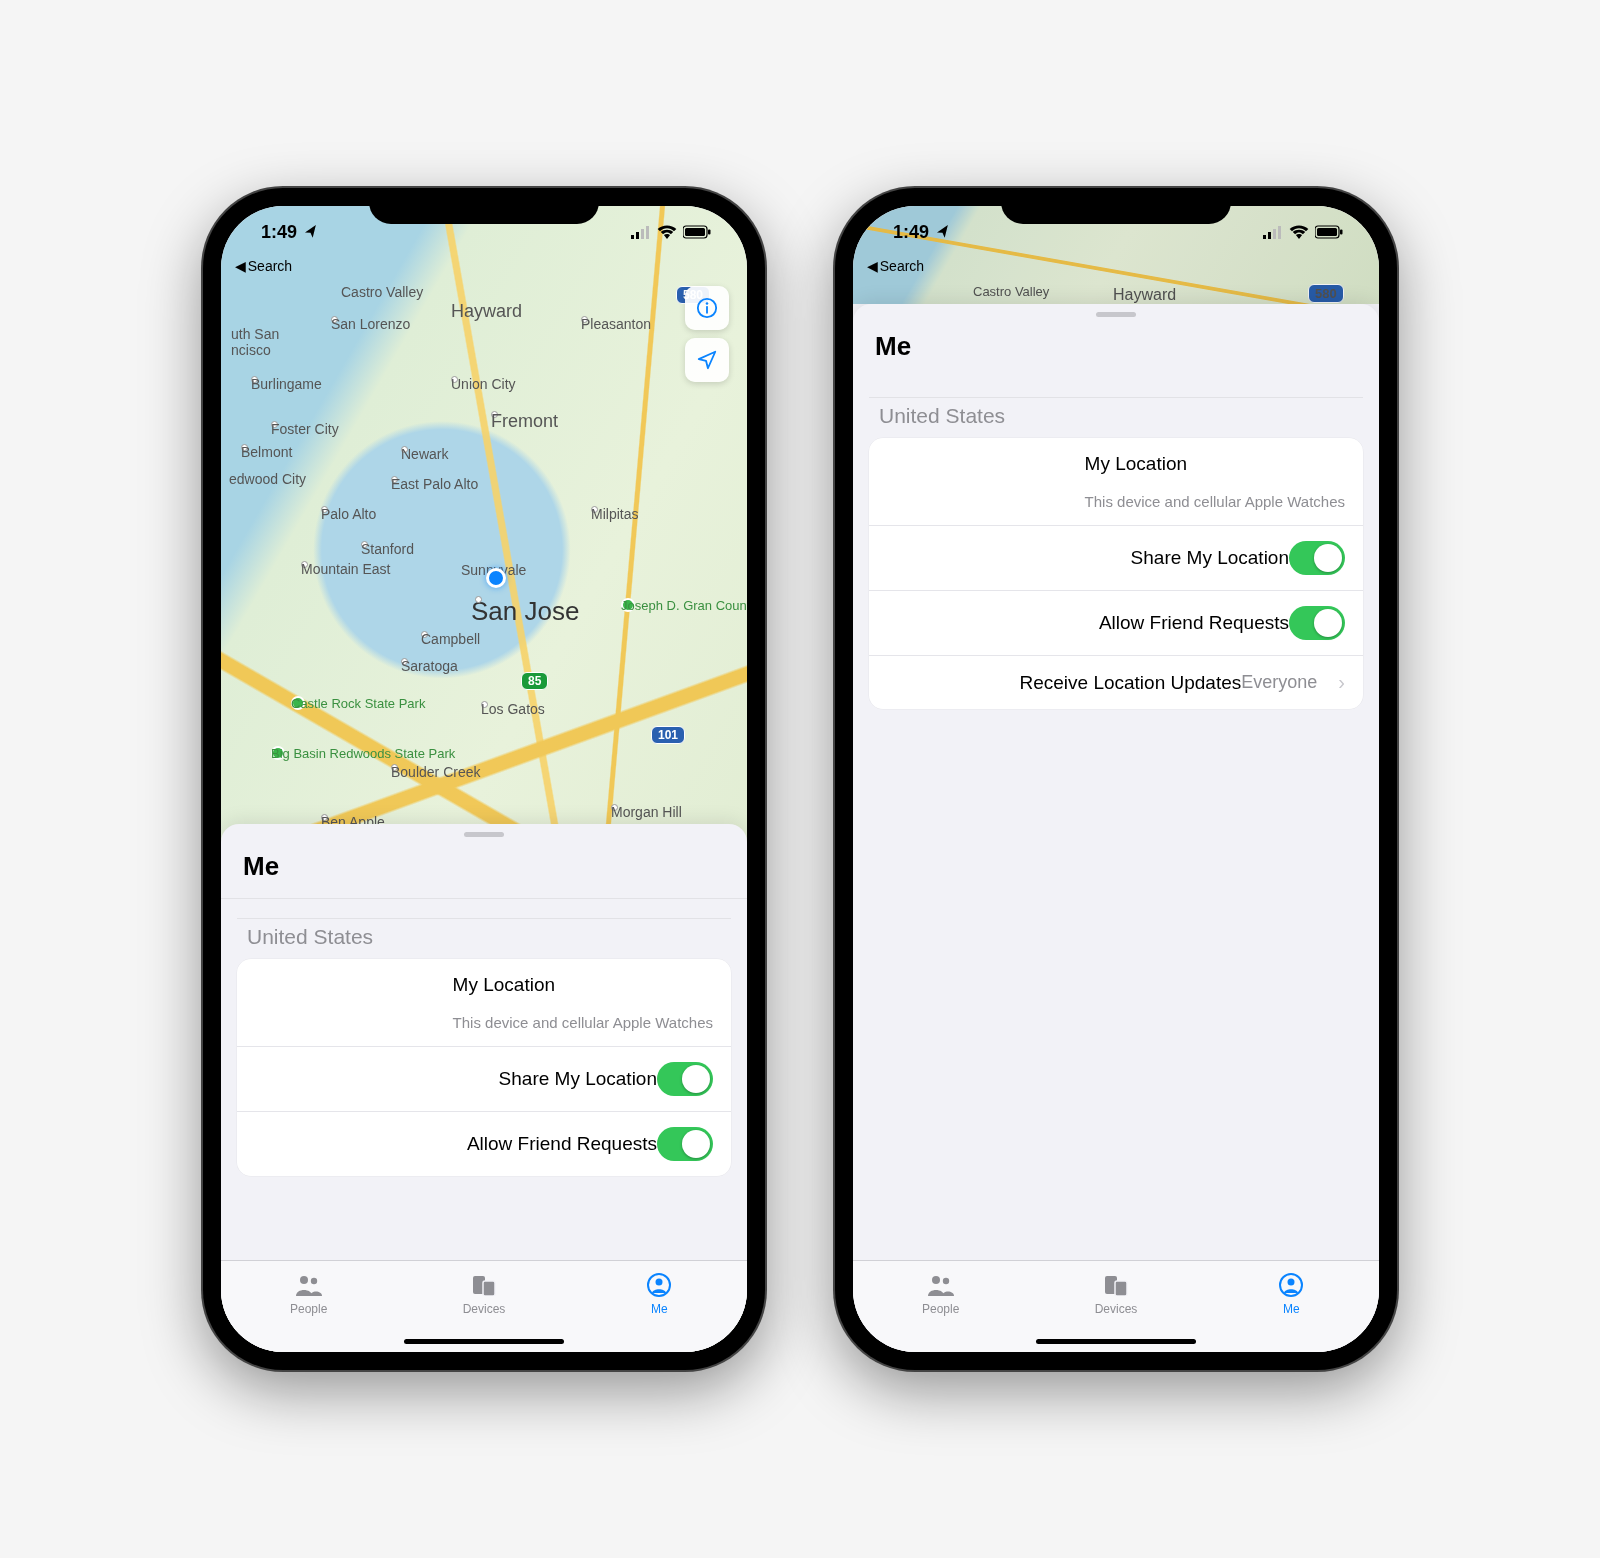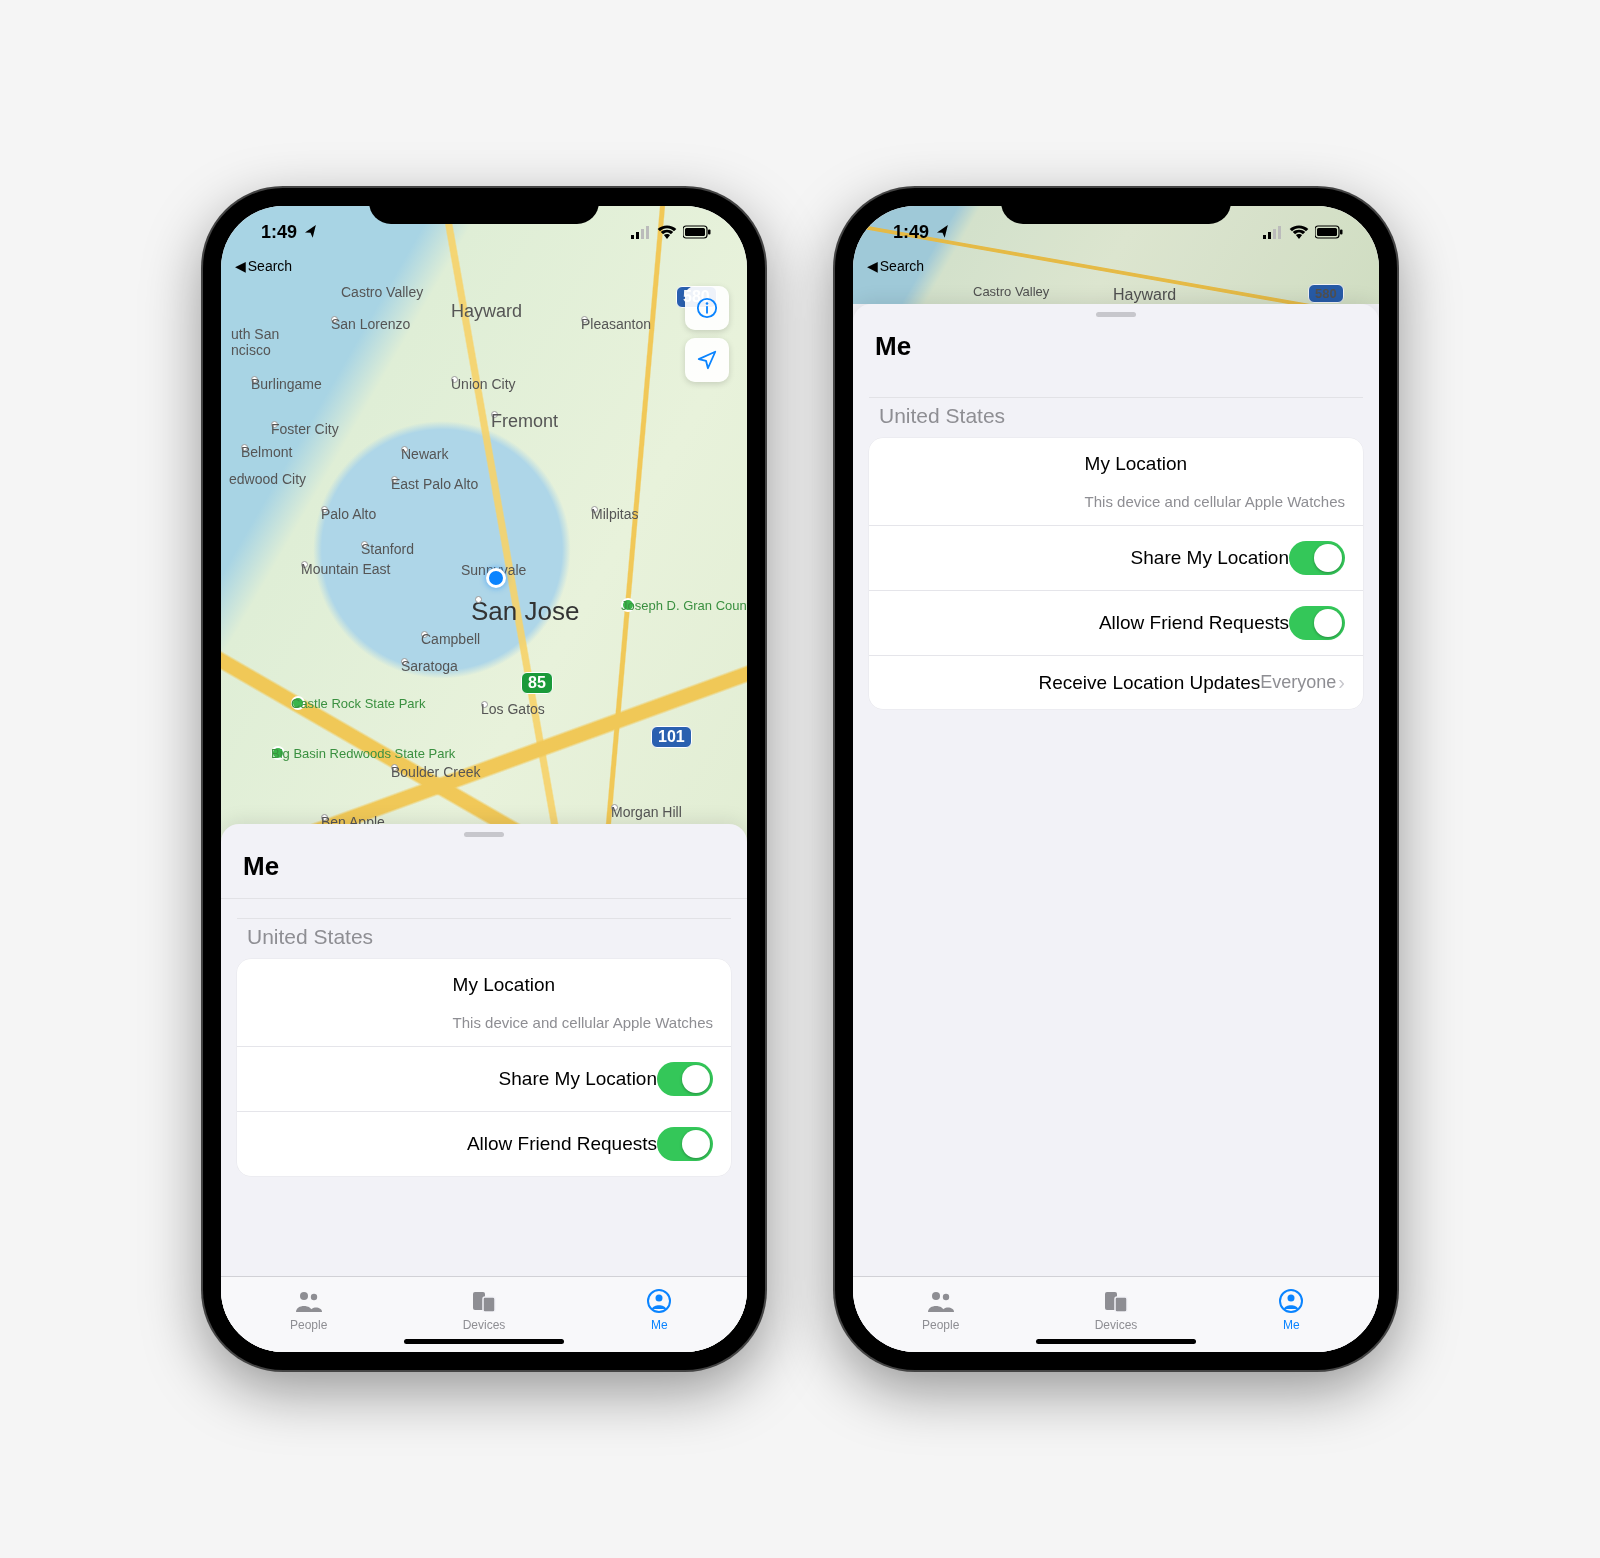--- a/index.html
+++ b/index.html
@@ -84,21 +84,21 @@
     linear-gradient( 80deg, transparent 58%, #f7d36a 58.2%, #f7d36a 59%, transparent 59.2%),
     linear-gradient( -5deg, transparent 35%, #f7d36a 35.2%, #f7d36a 35.8%, transparent 36%),
     linear-gradient( 95deg, transparent 70%, #f2c44a 70.2%, #f2c44a 70.8%, transparent 71%);
   opacity: 0.9;
 }
 .map-labels { position: absolute; inset: 0; z-index: 3; font-size: 14px; color: #555; }
 .map-labels span { position: absolute; white-space: nowrap; }
 .lbl-sj { font-size: 26px; color: #333; font-weight: 500; }
 .parkdot { display:inline-block; width:14px;height:14px;border-radius:50%;background:#3ab54a;border:2px solid #fff;vertical-align:middle;margin-right:3px;}
 .citydot { display:inline-block; width:7px;height:7px;border-radius:50%;background:#fff;border:1px solid #999;vertical-align:middle;margin-right:3px;}
-.hwy { display:inline-block; padding:1px 6px; border-radius:6px; color:#fff; font-size:16px; font-weight:600;}
+.hwy { display:inline-block; padding:1px 6px; border-radius:6px; color:#fff; font-size:12px; font-weight:600;}
 .hwy.blue { background:#2a60b0; border:1px solid #fff;}
 .hwy.green { background:#1a9a3a; border:1px solid #fff;}
 .mylocation-dot {
   position:absolute; width:20px;height:20px;border-radius:50%;
   background:#0a84ff; border:3px solid #fff; box-shadow:0 0 6px rgba(10,132,255,0.6);
   z-index:4;
 }
 .map-controls {
   position:absolute; top:80px; right:18px; z-index:10;
   display:flex; flex-direction:column; gap:8px;
@@ -132,32 +132,32 @@
 .row {
   padding:15px 18px;
   display:flex; align-items:center; justify-content:flex-end;
   border-bottom:1px solid #e5e5ea;
   font-size:19px;
   color:#000;
 }
 .row:last-child { border-bottom:none; }
 .row .subtitle { font-size:15px; color:#8e8e93; margin-top:18px; }
 .row .left { display:flex; flex-direction:column; }
-.row .right { display:flex; align-items:center; gap:2px; color:#8e8e93; font-size:18px;}
+.row .right { display:flex; align-items:center; gap:21px; color:#8e8e93; font-size:18px;}
 .chevron { color:#c7c7cc; font-size:20px; }
 .link-row { color:#0a84ff; text-align:left; padding:16px 18px; }
 .toggle {
   width:56px;height:34px;border-radius:17px;background:#34c759;position:relative;flex-shrink:0;
 }
 .toggle::after {
   content:"";position:absolute;right:3px;top:3px;width:28px;height:28px;border-radius:50%;
   background:#fff;box-shadow:0 1px 3px rgba(0,0,0,0.3);
 }
 .tabbar {
-  position:absolute; left:0; right:0; bottom:0; height:76px;
+  position:absolute; left:0; right:0; bottom:0; height:92px;
   background:rgba(248,248,250,0.96);
   border-top:1px solid #d1d1d6;
   display:flex; z-index:40;
 }
 .tab { flex:1; display:flex; flex-direction:column; align-items:center; justify-content:flex-start; padding-top:10px; gap:3px; color:#8e8e93; font-size:12px;}
 .tab.active { color:#0a84ff; }
 .tab .ticon { height:28px; display:flex; align-items:center; justify-content:center;}
 .home-indicator { position:absolute; bottom:8px; left:50%; transform:translateX(-50%); width:160px; height:5px; background:#000; border-radius:3px; z-index:50;}
 .map-peek {
   position:absolute; top:0; left:0; right:0; height:98px; z-index:1; overflow:hidden;

